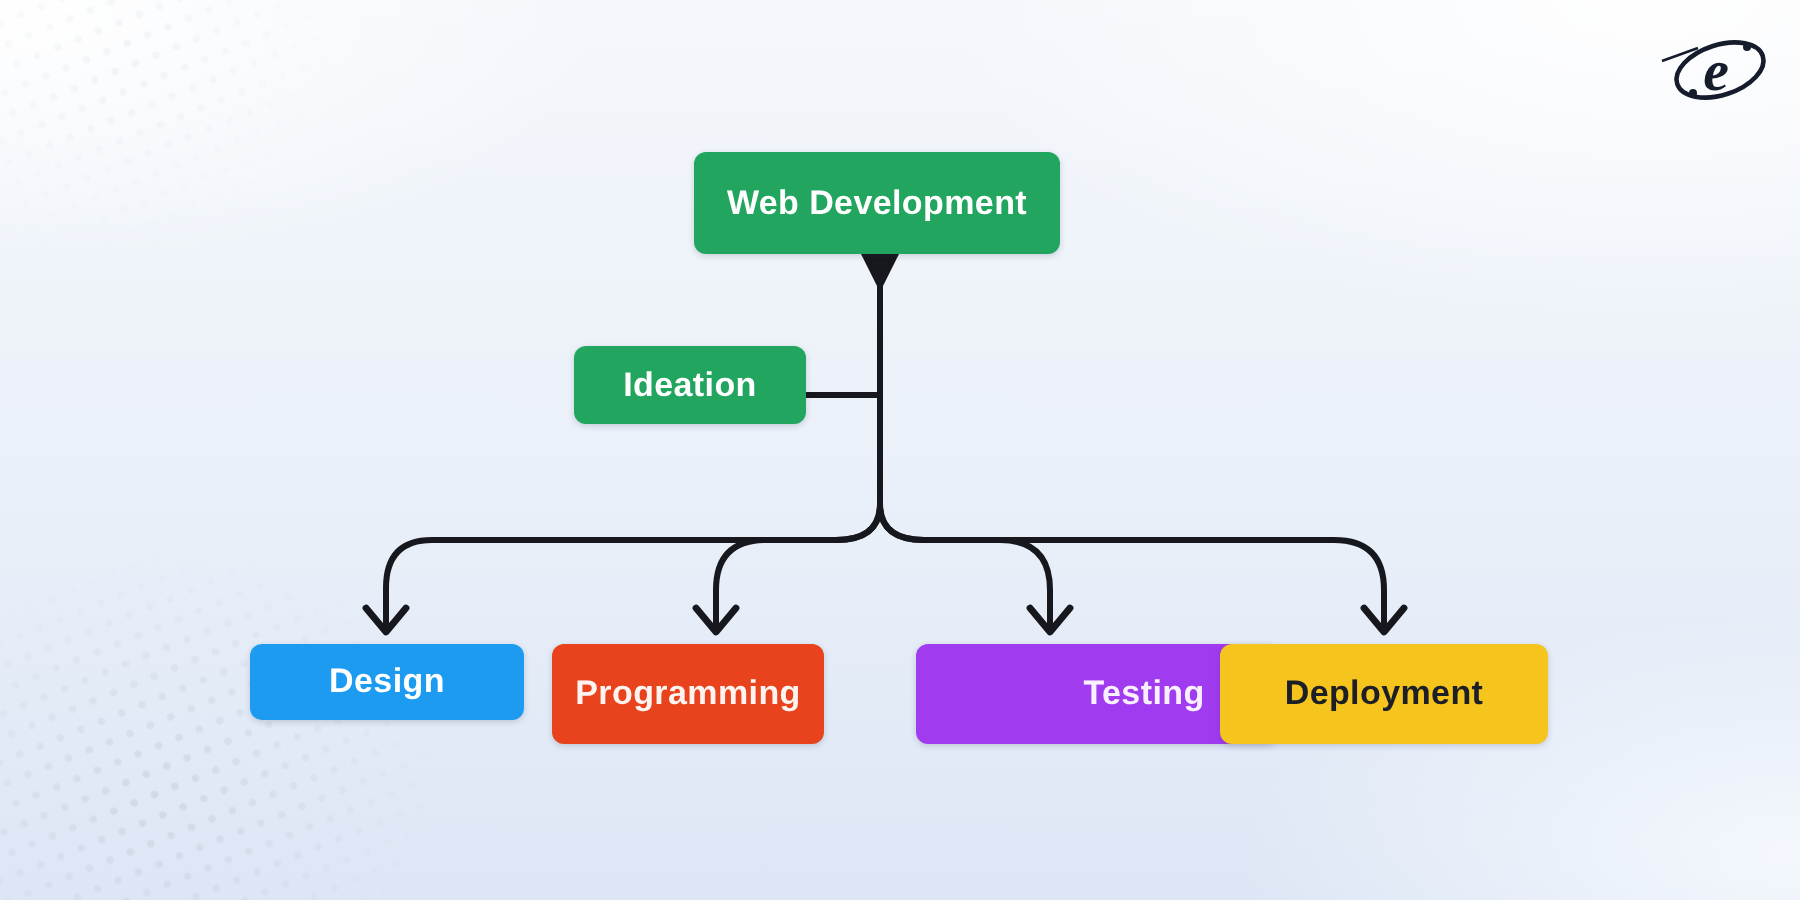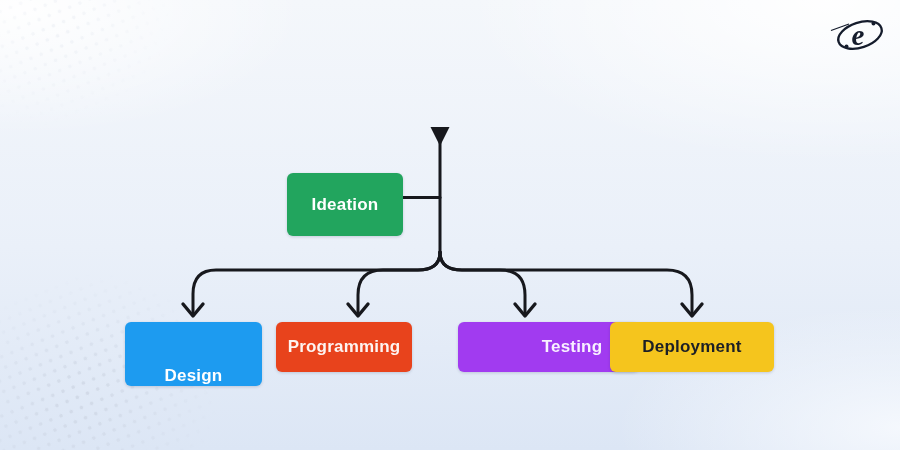--- a/index.html
+++ b/index.html
@@ -25,22 +25,22 @@
   .halftone.bl{left:-70px;bottom:-80px;width:300px;height:260px;transform:rotate(-22deg);opacity:.75;}
   .halftone.tl{left:-60px;top:-70px;width:240px;height:200px;transform:rotate(-22deg);opacity:.22;}
 
   .node{
     position:absolute;display:flex;align-items:center;justify-content:center;
     border-radius:6px;font-weight:700;font-size:17px;letter-spacing:.2px;
     box-shadow:0 1px 3px rgba(25,40,80,.18);
     user-select:none;
   }
   #node-root       {left:347px;top:76px; width:183px;height:51px;}
-  #node-ideation   {left:287px;top:173px;width:116px;height:63px;}
-  #node-design     {left:125px;top:322px;width:137px;height:64px;align-items:flex-end;}
+  #node-ideation   {left:287px;top:173px;width:116px;height:39px;}
+  #node-design     {left:125px;top:322px;width:137px;height:38px;}
   #node-programming{left:276px;top:322px;width:136px;height:50px;}
   #node-testing    {left:458px;top:322px;width:134px;height:50px;padding-left:47px;}
   #node-deployment {left:610px;top:322px;width:164px;height:50px;}
 
   svg.lines{position:absolute;inset:0;}
   svg.lines path.conn{fill:none;stroke-width:3;stroke-linecap:round;stroke-linejoin:round;}
   svg.lines path.head{fill:none;stroke-width:3.4;stroke-linecap:round;stroke-linejoin:round;}
 
   .logo{position:absolute;right:8px;top:8px;width:62px;height:50px;}
 </style>
@@ -64,20 +64,23 @@
     <path class="conn" d="M440 252 Q440 270 418 270 L383 270 Q358 270 358 295 L358 313" style="stroke: rgb(23, 24, 29);"></path>
     <path class="conn" d="M440 252 Q440 270 462 270 L500 270 Q525 270 525 295 L525 313" style="stroke: rgb(23, 24, 29);"></path>
     <path class="conn" d="M440 252 Q440 270 462 270 L667 270 Q692 270 692 295 L692 313" style="stroke: rgb(23, 24, 29);"></path>
 
     <path class="head" d="M183 304 L193 316 L203 304" style="stroke: rgb(23, 24, 29);"></path>
     <path class="head" d="M348 304 L358 316 L368 304" style="stroke: rgb(23, 24, 29);"></path>
     <path class="head" d="M515 304 L525 316 L535 304" style="stroke: rgb(23, 24, 29);"></path>
     <path class="head" d="M682 304 L692 316 L702 304" style="stroke: rgb(23, 24, 29);"></path>
   </svg>
 
+  <div id="node-root" class="node" style="background-color: rgb(34, 165, 94); color: rgb(255, 255, 255);">
+    <span>Web Development</span>
+  </div>
 
   <div id="node-ideation" class="node" style="background-color: rgb(34, 165, 94); color: rgb(255, 255, 255);">
     <span>Ideation</span>
   </div>
 
   <div id="node-design" class="node" style="background-color: rgb(29, 155, 240); color: rgb(255, 255, 255);">
     <span>Design</span>
   </div>
 
   <div id="node-programming" class="node" style="background-color: rgb(232, 67, 28); color: rgb(253, 244, 241);">

